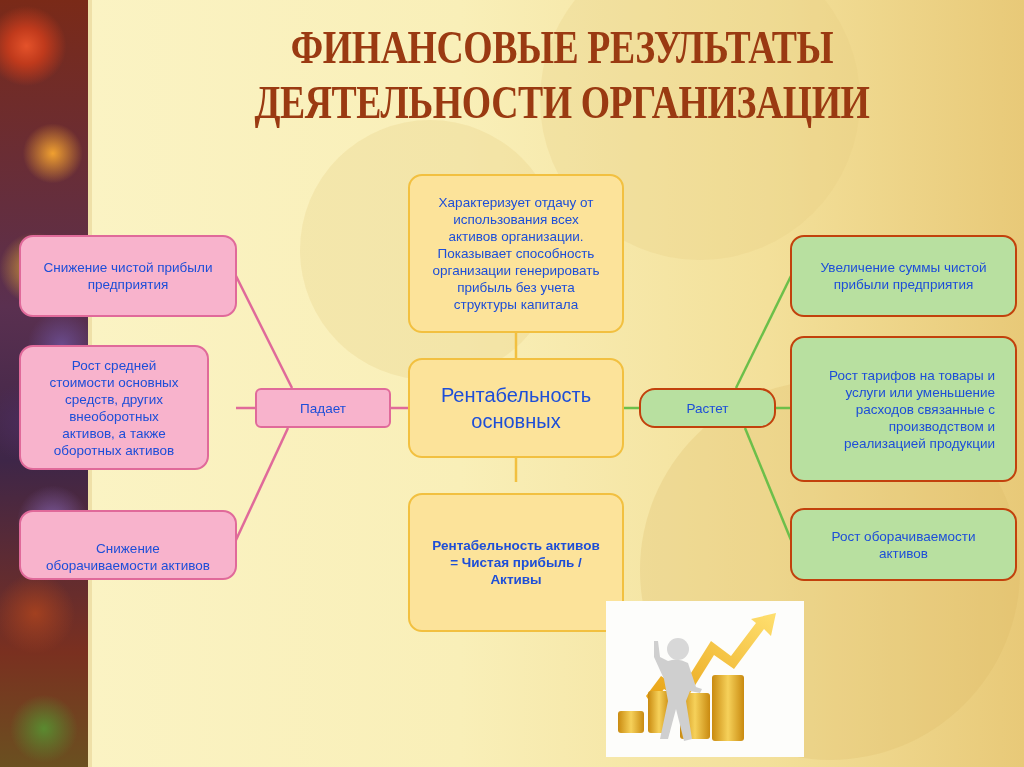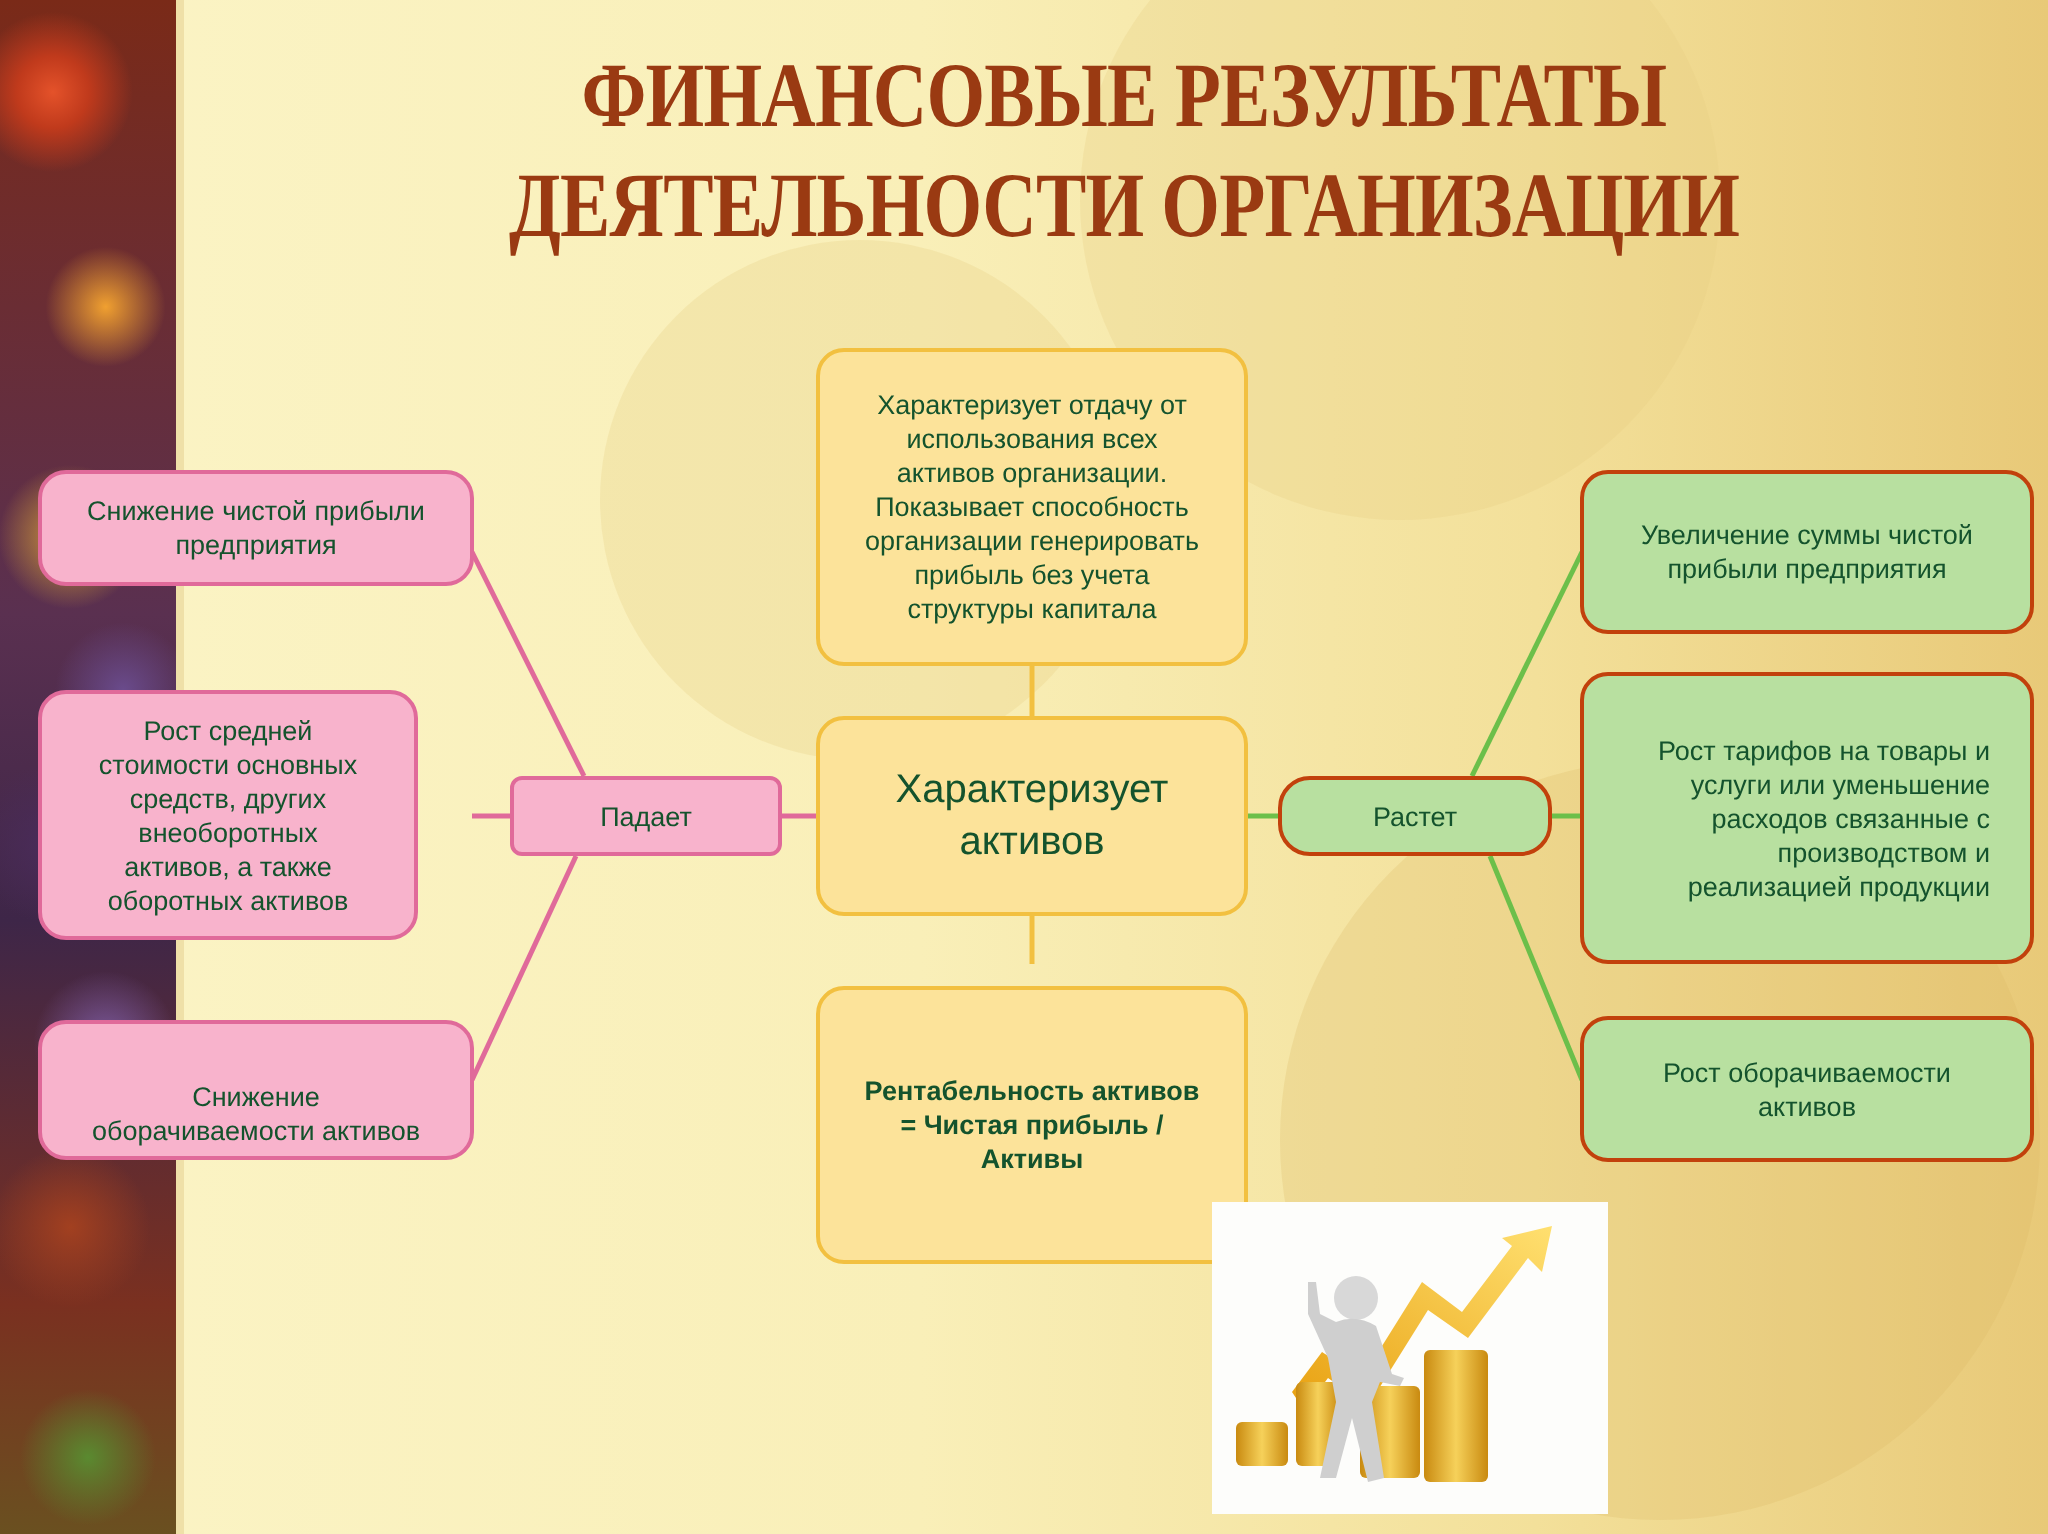--- a/index.html
+++ b/index.html
@@ -18,21 +18,21 @@
       radial-gradient(circle at 50% 95%,#5a8a30 0,transparent 34px),
       linear-gradient(180deg,#7a2a18,#5a3050 40%,#3e2648 60%,#7a3020 85%,#6a5020);}
   .stripe-edge{position:absolute;left:88px;top:0;width:4px;height:767px;background:#efe0a8;}
   .gear{position:absolute;border-radius:50%;background:rgba(230,205,130,0.28);}
   .title{position:absolute;left:100px;width:924px;text-align:center;
     font-family:"Liberation Serif",serif;font-weight:bold;color:#9a3a12;
     font-size:46px;letter-spacing:-0.5px;line-height:56px;transform:scaleX(0.82);transform-origin:center;}
   .t1{top:20px;} .t2{top:75px;}
   svg.lines{position:absolute;left:0;top:0;}
   .box{position:absolute;box-sizing:border-box;border-radius:14px;display:flex;
-    align-items:center;justify-content:center;text-align:center;color:#14532d;
+    align-items:center;justify-content:center;text-align:center;color:#1d4ed8;
     font-size:13.5px;line-height:17px;padding:4px 20px;}
   .pink{background:#f8b3cc;border:2px solid #e06a9a;}
   .green{background:#b8e0a0;border:2px solid #c2410c;}
   .yellow{background:#fce39a;border:2px solid #f2c040;}
   .big{font-size:20px;line-height:26px;}
   .bold{font-weight:bold;font-size:13.5px;margin-top:12px;}
   .photo{position:absolute;left:606px;top:601px;width:198px;height:156px;background:#fdfdfb;overflow:hidden;}
 </style>
 </head>
 <body>
@@ -55,38 +55,38 @@
 
   <line x1="516" y1="332" x2="516" y2="360" stroke="#f2c040" stroke-width="2.5"></line>
   <line x1="516" y1="457" x2="516" y2="482" stroke="#f2c040" stroke-width="2.5"></line>
 
   <line x1="623" y1="408" x2="640" y2="408" stroke="#6cbf4a" stroke-width="2.5"></line>
   <line x1="736" y1="388" x2="791" y2="276" stroke="#6cbf4a" stroke-width="2.5"></line>
   <line x1="775" y1="408" x2="791" y2="408" stroke="#6cbf4a" stroke-width="2.5"></line>
   <line x1="745" y1="428" x2="791" y2="540" stroke="#6cbf4a" stroke-width="2.5"></line>
 </svg>
 
-<div class="box pink" style="left:19px;top:235px;width:218px;height:58px;">
+<div class="box pink" style="left:19px;top:235px;width:218px;height:82px;">
   <span>Снижение чистой прибыли предприятия</span>
 </div>
 <div class="box pink" style="left:19px;top:345px;width:190px;height:125px;">
   <span>Рост средней стоимости основных средств, других внеоборотных активов, а также оборотных активов</span>
 </div>
 <div class="box pink" style="left:19px;top:510px;width:218px;height:70px;align-items:flex-end;">
   <span>Снижение оборачиваемости активов</span>
 </div>
 <div class="box pink" style="left:255px;top:388px;width:136px;height:40px;border-radius:6px;">
   <span>Падает</span>
 </div>
 
 <div class="box yellow" style="left:408px;top:174px;width:216px;height:159px;">
   <span>Характеризует отдачу от использования всех активов организации. Показывает способность организации генерировать прибыль без учета структуры капитала</span>
 </div>
 <div class="box yellow big" style="left:408px;top:358px;width:216px;height:100px;">
-  <span>Характеризует активов</span>
+  <span>Рентабельность основных</span>
 </div>
 <div class="box yellow bold" style="left:408px;top:481px;width:216px;height:139px;">
   <span>Рентабельность активов = Чистая прибыль / Активы</span>
 </div>
 
 <div class="box green" style="left:639px;top:388px;width:137px;height:40px;border-radius:16px;">
   <span>Растет</span>
 </div>
 <div class="box green" style="left:790px;top:235px;width:227px;height:82px;">
   <span>Увеличение суммы чистой прибыли предприятия</span>

